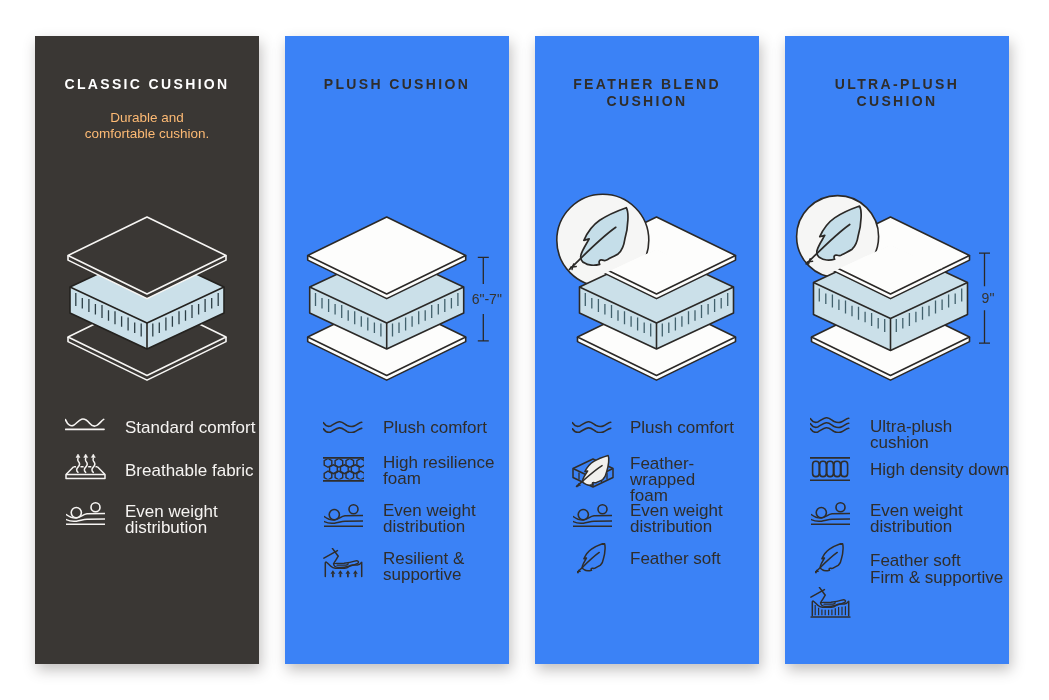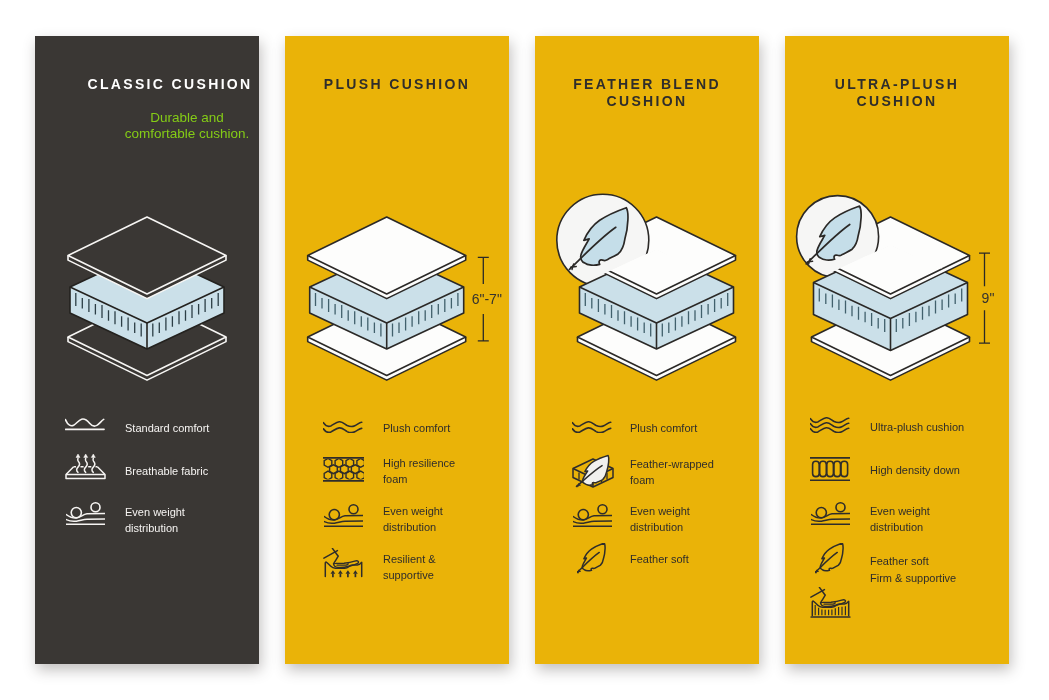--- a/index.html
+++ b/index.html
@@ -1,27 +1,27 @@
 <!DOCTYPE html>
 <html><head><meta charset="utf-8">
 <style>
 html,body{margin:0;padding:0;}
 body{width:1049px;height:700px;background:#ffffff;position:relative;overflow:hidden;
      font-family:"Liberation Sans",sans-serif;}
 .card{position:absolute;top:36px;width:224px;height:628px;box-shadow:2px 6px 13px rgba(70,65,60,0.33);}
-.card.light{background:#eab308;color:#2f2d2b;}
+.card.light{background:#3b82f6;color:#2f2d2b;}
 .card.dark{background:#3a3734;color:#f6f4f2;}
 .title{position:absolute;top:40px;left:0;width:100%;text-align:center;
        font-size:14px;line-height:16.5px;font-weight:bold;letter-spacing:2.35px;}
-.dark .title{color:#fff;margin-left:23px;}
+.dark .title{color:#fff;}
 .desc{position:absolute;left:0;width:100%;text-align:center;font-size:13.5px;line-height:16px;}
-.dark .desc{color:#84cc16;padding-left:40px;}
+.dark .desc{color:#fdba74;}
 .illus{position:absolute;top:140px;left:0;}
 .ricon{position:absolute;}
-.rtext{position:absolute;font-size:11px;line-height:16px;}
+.rtext{position:absolute;font-size:17px;line-height:16px;}
 </style></head><body>
 
 <div class="card dark" style="left:35px">
 <div class="title">CLASSIC CUSHION</div>
 <div class="desc" style="top:73.5px">Durable and<br>comfortable cushion.</div>
 <svg class="illus" width="224" height="250" viewBox="0 0 224 250">
       <path d="M 33.0,161.0 l 0,4.6 L 112.0,204.1 L 191.0,165.6 l 0,-4.6" fill="#3a3734" stroke="#f7f6f4" stroke-width="1.6" stroke-linejoin="round"></path>
       <path d="M 112.0,122.5 L 191.0,161.0 L 112.0,199.5 L 33.0,161.0 Z" fill="#3a3734" stroke="#f7f6f4" stroke-width="1.6" stroke-linejoin="round"></path>
       <path d="M 112.0,75.0 L 189.0,111.0 l 0,26 L 112.0,173.0 L 35.0,137.0 l 0,-26 Z" fill="#cbe0e9" stroke="#24221f" stroke-width="1.6" stroke-linejoin="round"></path>
       <path d="M 35.0,111.0 L 112.0,147.0 L 189.0,111.0" fill="none" stroke="#24221f" stroke-width="1.6" stroke-linejoin="round"></path>

